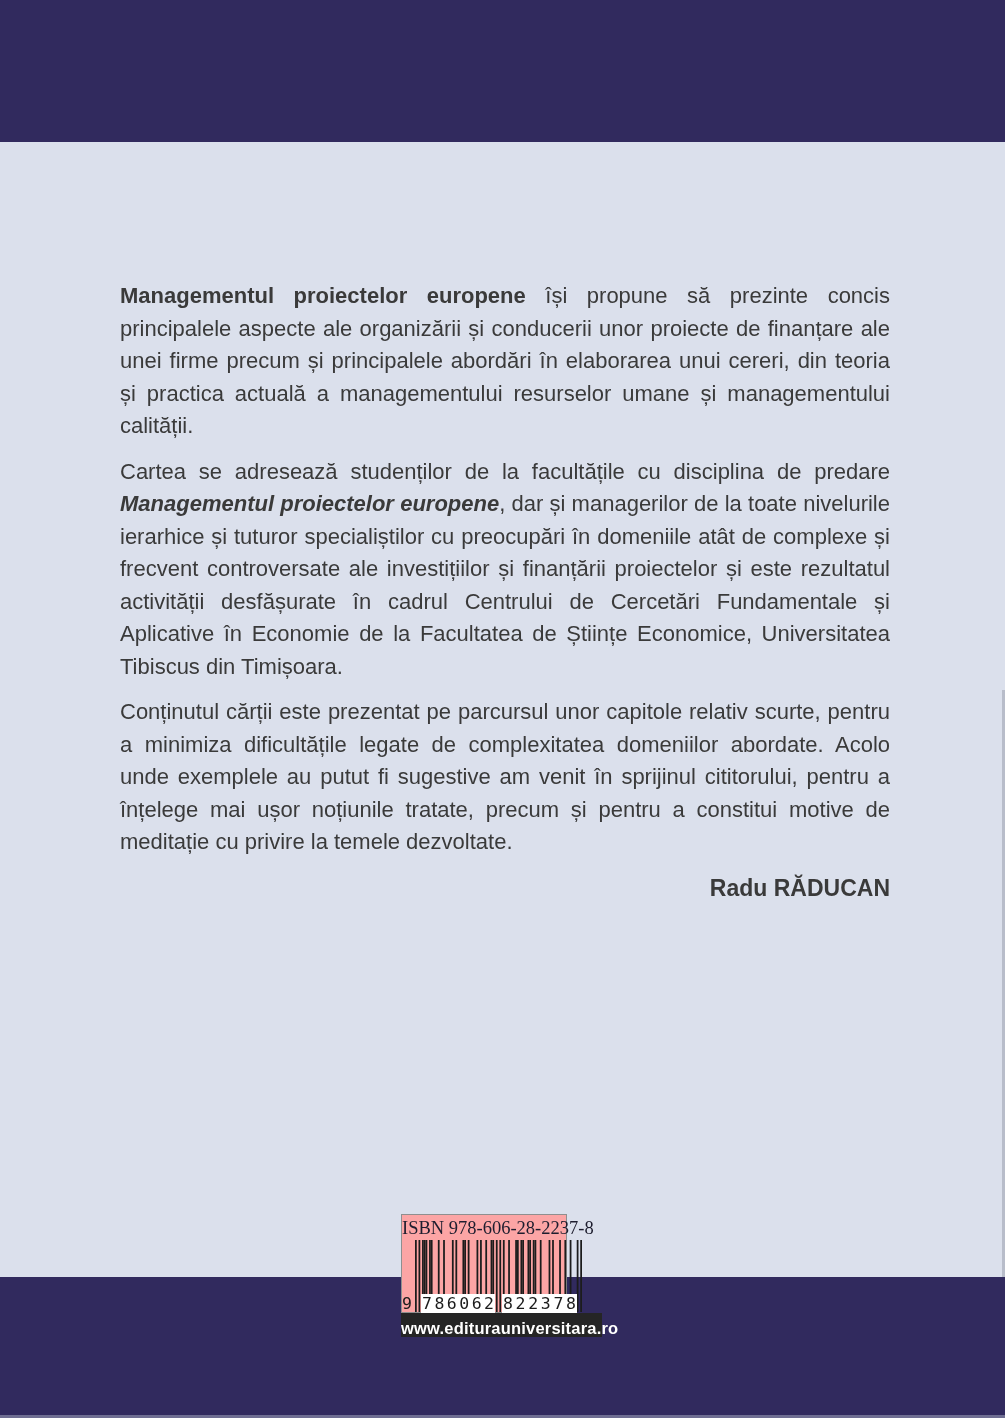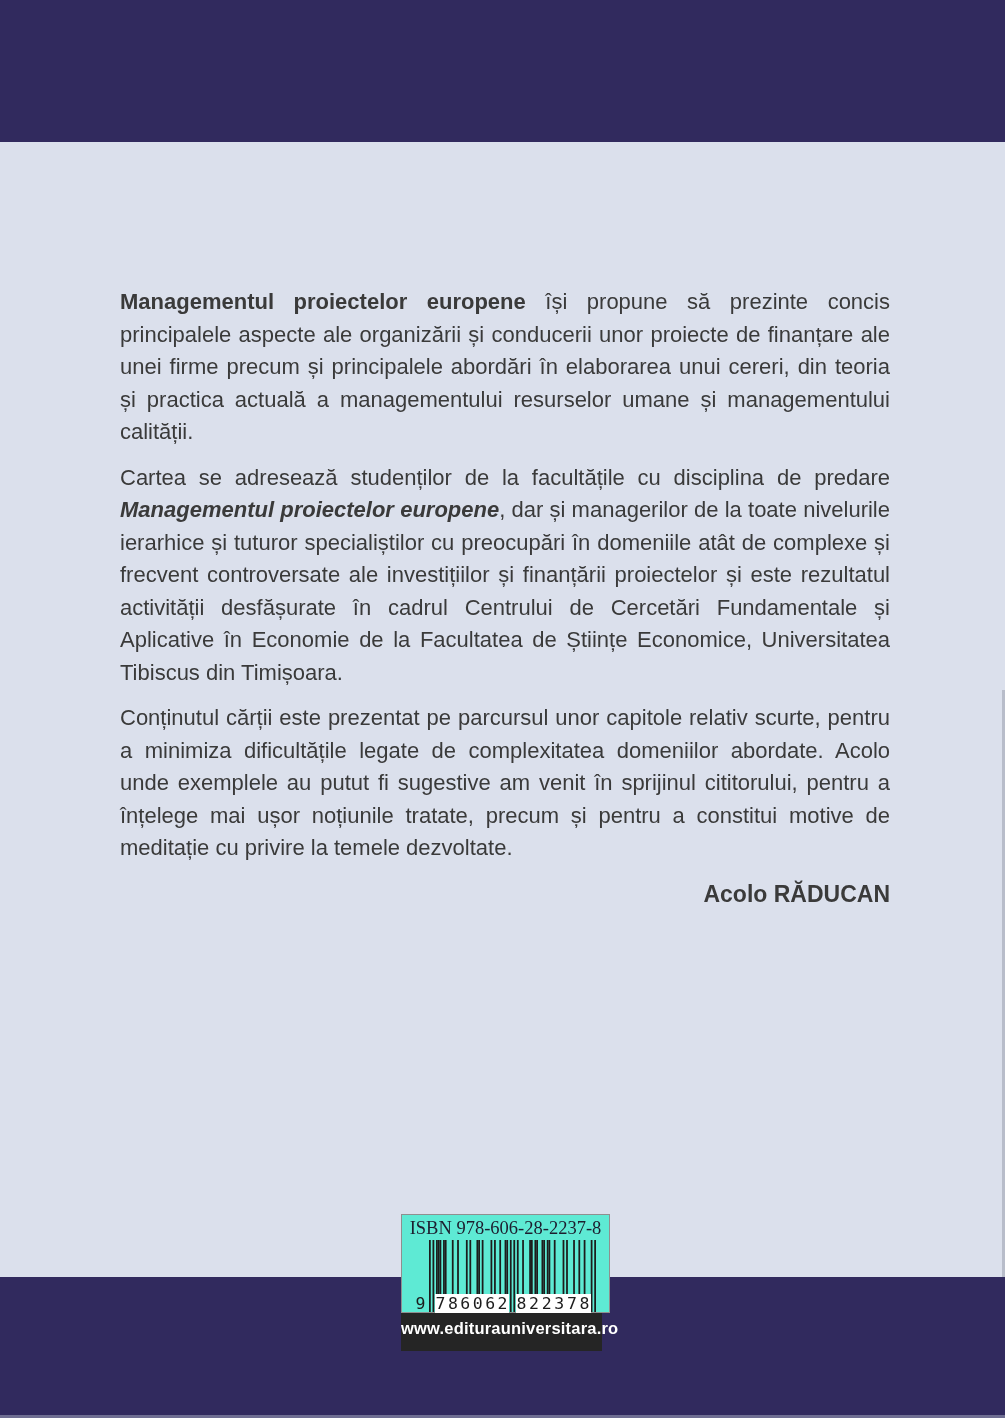--- a/index.html
+++ b/index.html
@@ -19,75 +19,74 @@
 
   
   .edge-right{position:absolute;right:0;top:690px;width:3px;height:587px;background:#b2b6c4;opacity:.85;}
   .edge-bottom{position:absolute;left:0;bottom:0;width:100%;height:3px;background:#9193ae;opacity:.65;}
 
   .text-block{
     position:absolute;left:120px;top:280px;width:770px;
     color:var(--text,#3a3a3a);
     font-size:22px;line-height:32.5px;
     text-align:justify;
-    margin-top:6px;
   }
   .text-block p{margin:0 0 13px 0;}
   .text-block .bold{font-weight:bold;}
   .text-block .bolditalic{font-weight:bold;font-style:italic;}
   .author{
     margin-top:10px;text-align:right;font-weight:bold;font-size:23px;
     color:var(--text,#3a3a3a);
   }
 
   
   .isbn-box{
-    position:absolute;left:401px;top:1214px;width:209px;height:99px;
-    background:#5eead4;border:1px solid #8f8f8f;box-sizing:border-box;
+    position:absolute;left:401px;top:1214px;width:166px;height:99px;
+    background:#fca5a5;border:1px solid #8f8f8f;box-sizing:border-box;
     z-index:3;
   }
   .isbn-label{
     margin-top:3px;text-align:center;white-space:nowrap;
     font-family:"Liberation Serif",serif;font-size:18.5px;color:#1d1d2e;
   }
   .barcode{
     position:relative;width:180px;height:72px;margin:1px auto 0 auto;
   }
   .barcode svg{position:absolute;left:13px;top:0;width:167px;height:72px;}
   .bar-digits{
     position:absolute;left:0;bottom:-1px;width:100%;height:20px;
     font-family:"DejaVu Sans Mono",monospace;font-size:16.5px;line-height:19px;color:#1c1c1c;
   }
   .bar-digit-lead{position:absolute;left:0;bottom:0;width:12px;text-align:left;}
   .bar-digit-group{position:absolute;bottom:0;display:flex;justify-content:space-between;background:#ffffff;padding:0 1px;}
   .bar-digit-group.g1{left:19px;width:72px;}
   .bar-digit-group.g2{left:100px;width:73px;}
 
   .site-band{
-    position:absolute;left:401px;top:1313px;width:201px;height:38px;
+    position:absolute;left:401px;top:1313px;width:201px;height:24px;
     background:var(--band-black,#252525);color:#ffffff;
     font-weight:bold;font-size:16.5px;line-height:30px;text-align:center;
     letter-spacing:.2px;z-index:3;
   }
 </style>
 </head>
 <body>
 
 <div class="cover">
 
   <div class="band top"></div>
   <div class="band bottom"></div>
 
   <div class="text-block">
     <div id="paragraphs">
         <p><span class="bold">Managementul proiectelor europene</span><span> își propune să prezinte concis principalele aspecte ale organizării și conducerii unor proiecte de finanțare ale unei firme precum și principalele abordări în elaborarea unui cereri, din teoria și practica actuală a managementului resurselor umane și managementului calității.</span></p>
         <p><span>Cartea se adresează studenților de la facultățile cu disciplina de predare </span><span class="bolditalic">Managementul proiectelor europene</span><span>, dar și managerilor de la toate nivelurile ierarhice și tuturor specialiștilor cu preocupări în domeniile atât de complexe și frecvent controversate ale investițiilor și finanțării proiectelor și este rezultatul activității desfășurate în cadrul Centrului de Cercetări Fundamentale și Aplicative în Economie de la Facultatea de Științe Economice, Universitatea Tibiscus din Timișoara.</span></p>
         <p><span>Conținutul cărții este prezentat pe parcursul unor capitole relativ scurte, pentru a minimiza dificultățile legate de complexitatea domeniilor abordate. Acolo unde exemplele au putut fi sugestive am venit în sprijinul cititorului, pentru a înțelege mai ușor noțiunile tratate, precum și pentru a constitui motive de meditație cu privire la temele dezvoltate.</span></p>
       </div>
-    <div class="author">Acolo RĂDUCAN</div>
+    <div class="author">Radu RĂDUCAN</div>
   </div>
 
   <div class="isbn-box">
     <div class="isbn-label">ISBN 978-606-28-2237-8</div>
     <div class="barcode">
       <svg id="barcode-svg" viewBox="0 0 190 74" preserveAspectRatio="none">
           <rect x="0" y="0" width="2" height="74" fill="#1c1c1c"></rect>
           <rect x="4" y="0" width="2" height="74" fill="#1c1c1c"></rect>
           <rect x="8" y="0" width="2" height="57" fill="#1c1c1c"></rect>
           <rect x="10" y="0" width="2" height="57" fill="#1c1c1c"></rect>

